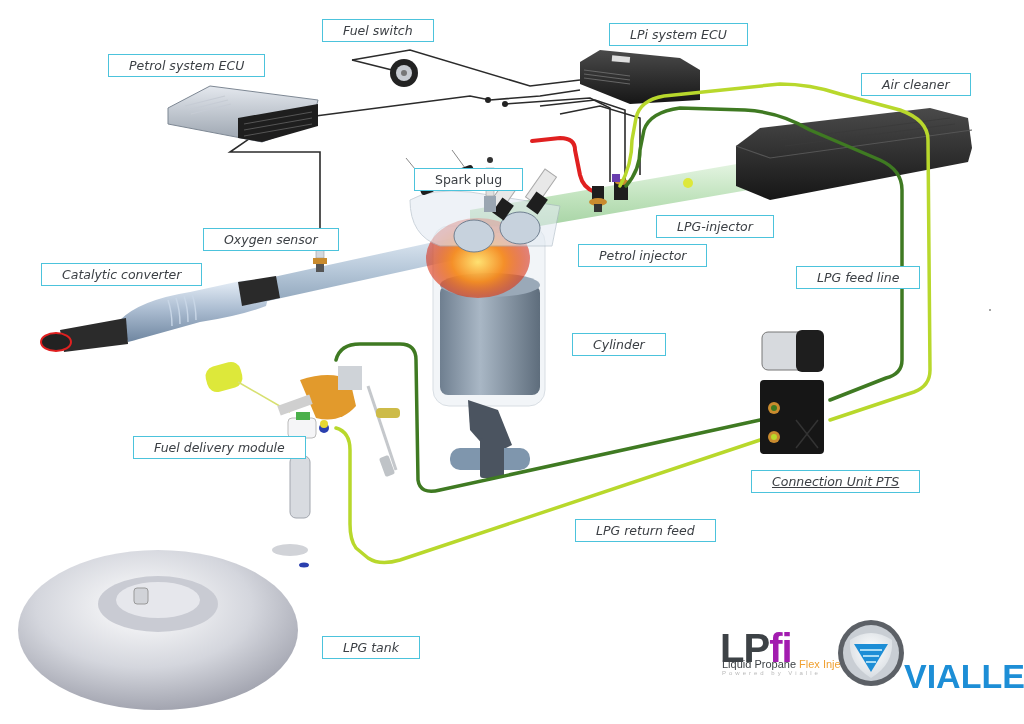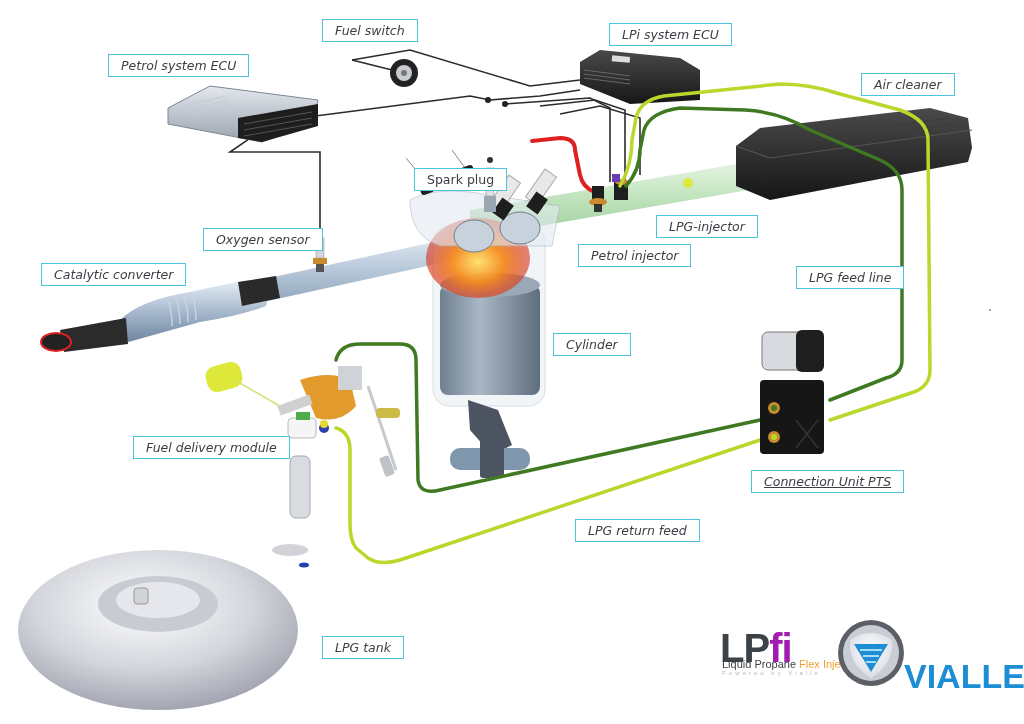--- a/index.html
+++ b/index.html
@@ -1,21 +1,21 @@
 <!DOCTYPE html>
 <html><head>
 <meta charset="utf-8">
 <style>
   html, body { margin:0; padding:0; background:#ffffff; }
   body { width:1024px; height:724px; position:relative; overflow:hidden;
          font-family:"DejaVu Sans", sans-serif; }
   #stage { position:absolute; left:0; top:0; width:1024px; height:724px; }
   .lbl { position:absolute; background:#fff; border:1.5px solid #4cc3dc;
          color:#3c4045; font-style:italic; font-size:12.5px;
-         padding:2px 12px; white-space:nowrap; line-height:17px;
+         padding:2px 20px; white-space:nowrap; line-height:17px;
          font-family:"DejaVu Sans", sans-serif; }
   .lbl.up { font-style:normal; }
   .logo { position:absolute; left:718px; top:618px; width:300px; height:80px; }
   .logo .lp { position:absolute; left:2px; top:10px; font-family:"Liberation Sans", sans-serif;
               font-weight:bold; font-size:40px; letter-spacing:-1px; color:#3d4246; line-height:40px; }
   .logo .lp .fi { color:#a21caf; }
   .logo .sub1 { position:absolute; left:4px; top:40px; font-size:11px; color:#3d4246;
                 font-family:"Liberation Sans", sans-serif; }
   .logo .sub1 .fx { color:#f0a030; }
   .logo .sub2 { position:absolute; left:4px; top:52px; font-size:6px; color:#b9b9b9;
@@ -236,21 +236,21 @@
 <div class="lbl" style="left:322px;top:19px;">Fuel switch</div>
 <div class="lbl" style="left:609px;top:23px;">LPi system ECU</div>
 <div class="lbl" style="left:108px;top:54px;">Petrol system ECU</div>
 <div class="lbl" style="left:861px;top:73px;">Air cleaner</div>
 <div class="lbl up" style="left:414px;top:126px;margin-top:42px;">Spark plug</div>
 <div class="lbl" style="left:656px;top:215px;">LPG-injector</div>
 <div class="lbl" style="left:203px;top:228px;">Oxygen sensor</div>
 <div class="lbl" style="left:578px;top:244px;">Petrol injector</div>
 <div class="lbl" style="left:41px;top:263px;">Catalytic converter</div>
 <div class="lbl" style="left:796px;top:266px;">LPG feed line</div>
-<div class="lbl" style="left:553px;top:333px;">Cylinder</div>
+<div class="lbl" style="left:572px;top:333px;">Cylinder</div>
 <div class="lbl" style="left:133px;top:436px;">Fuel delivery module</div>
 <div class="lbl" style="left:751px;top:470px;text-decoration:underline;">Connection Unit PTS</div>
 <div class="lbl" style="left:575px;top:519px;">LPG return feed</div>
 <div class="lbl" style="left:322px;top:636px;">LPG tank</div>
 
 <div class="logo">
   <div class="lp"><span>LP</span><span class="fi">fi</span></div>
   <div class="sub1"><span>Liquid Propane </span><span class="fx">Flex Injection</span></div>
   <div class="sub2">Powered by Vialle</div>
   <svg class="badge" viewBox="0 0 70 70">

